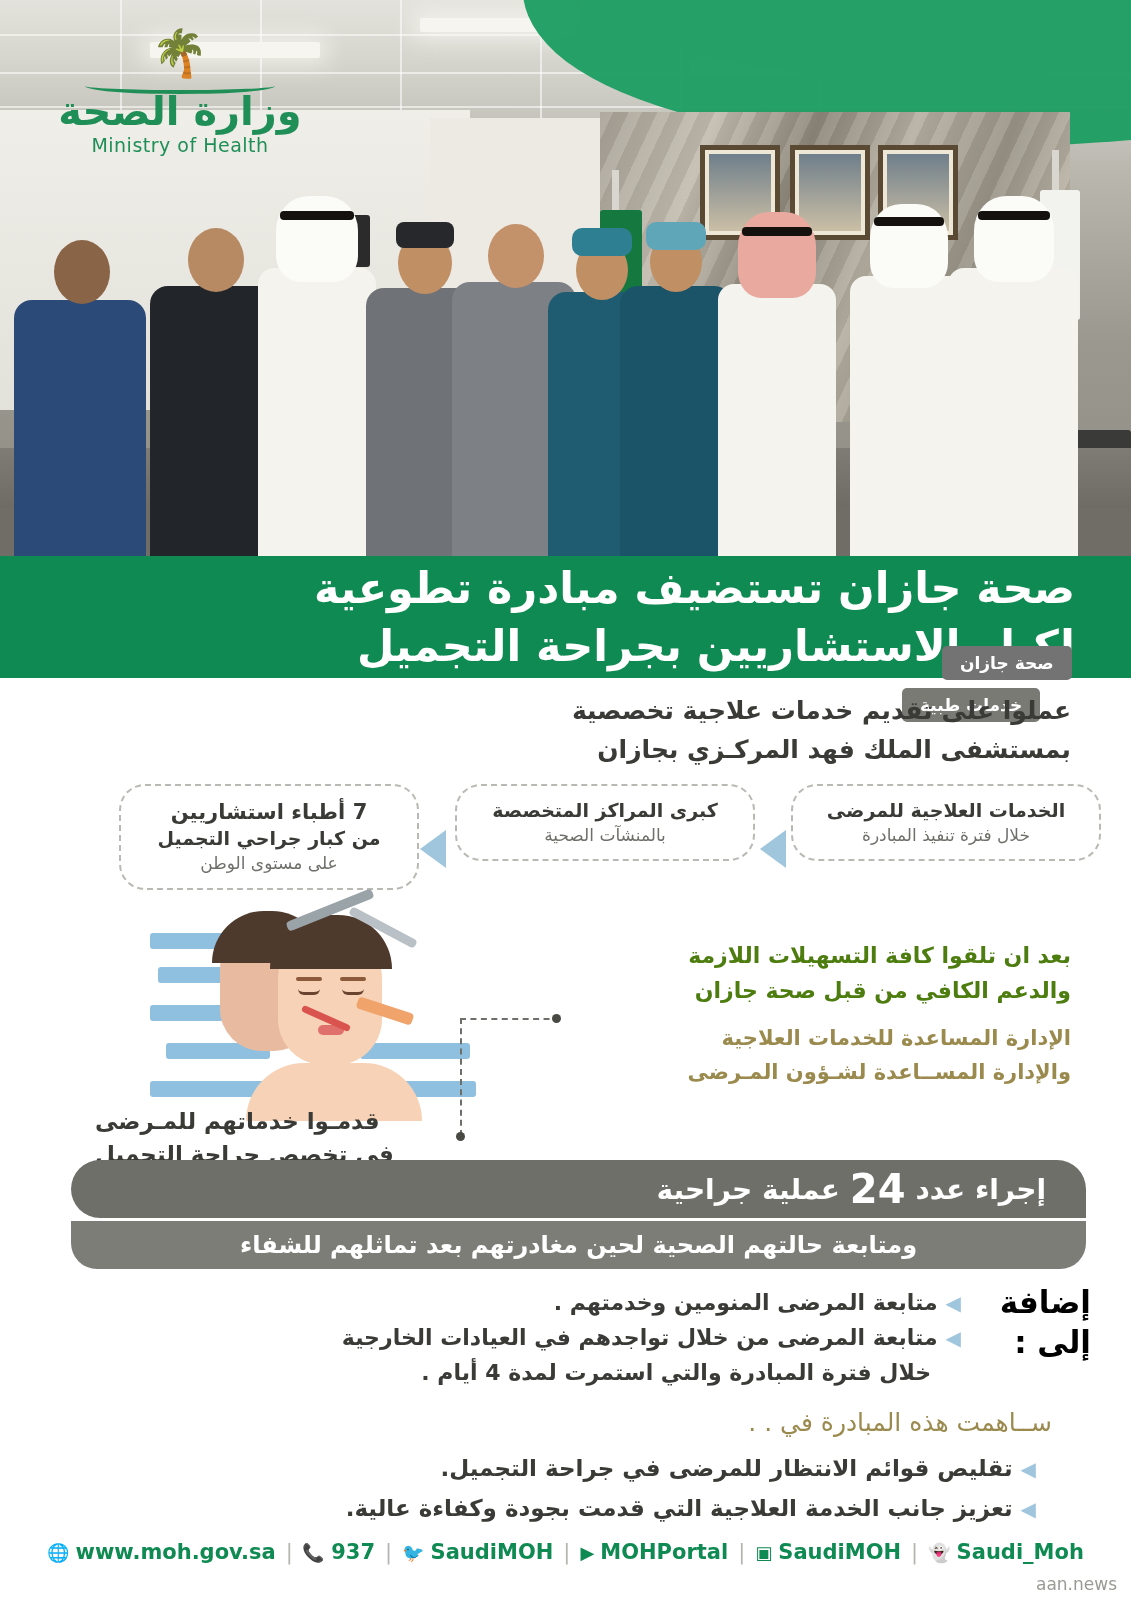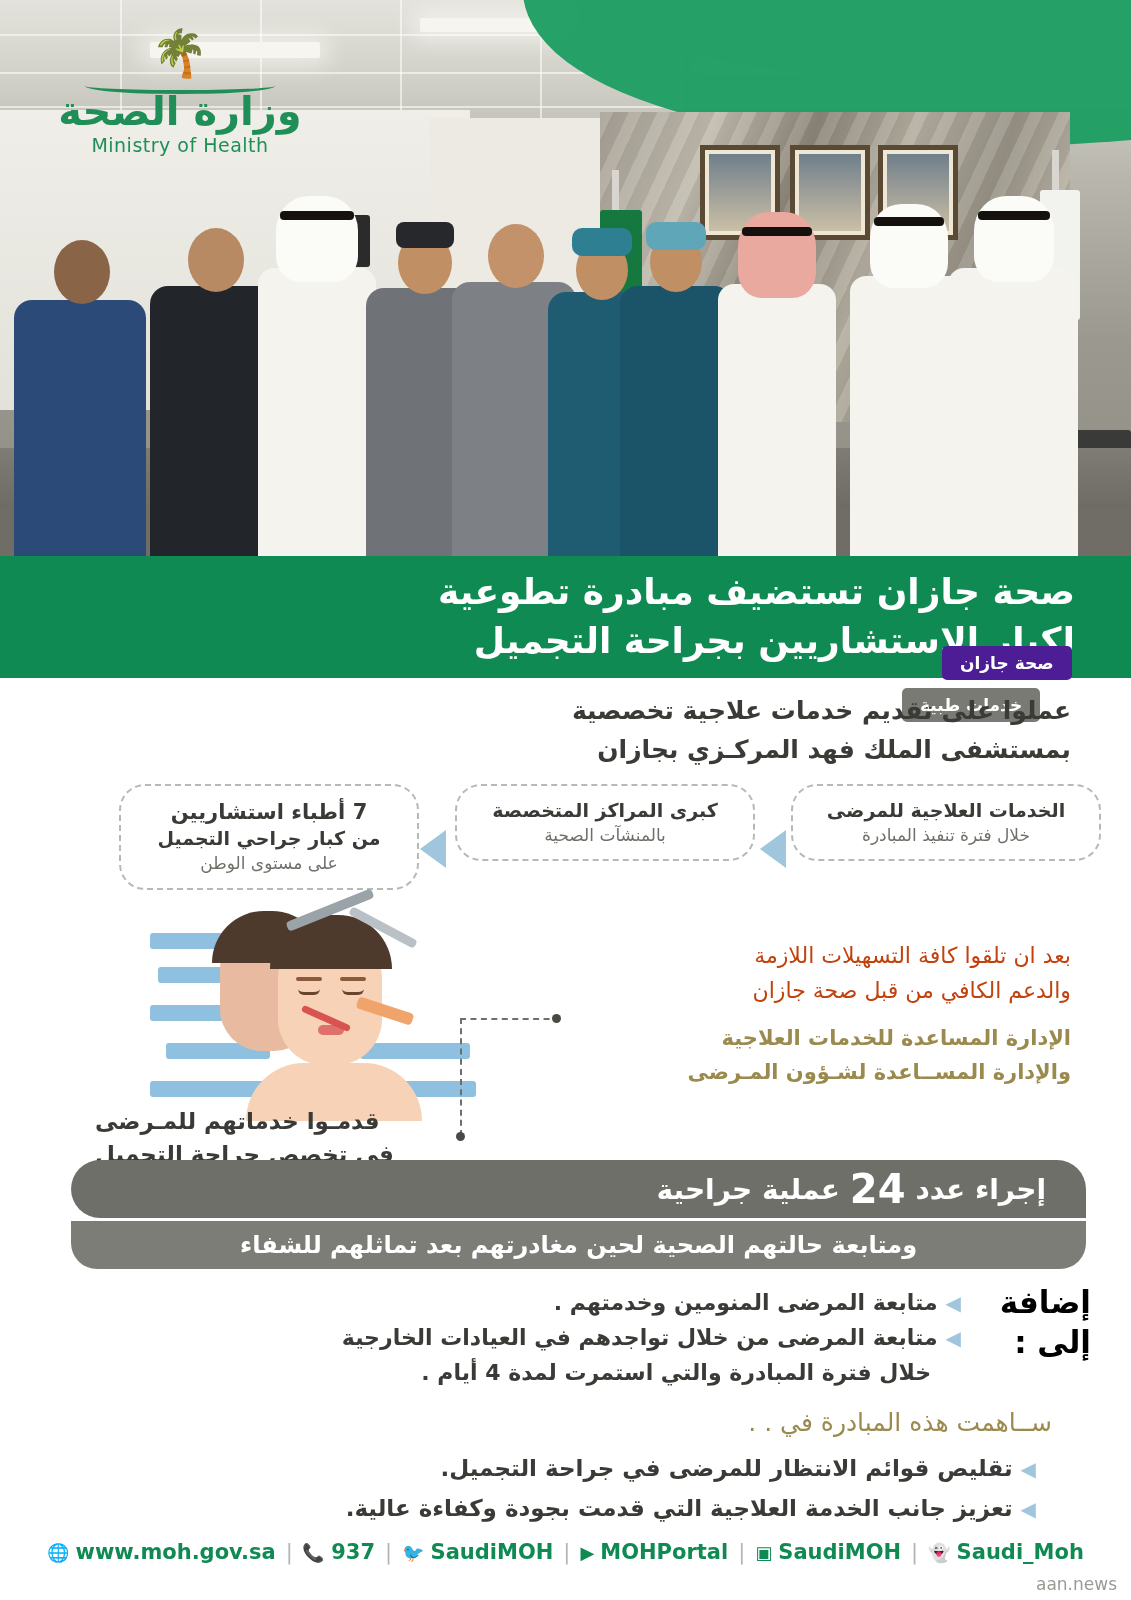--- a/index.html
+++ b/index.html
@@ -81,27 +81,27 @@
   .logo .en { font-size:19px; color:#1f8f57; letter-spacing:.5px; direction:ltr; }
   .logo .sword { width:190px; height:16px; margin:2px auto 0; border-bottom:4px solid #1f8f57; border-radius:0 0 60% 60%; }
 
   
   .title-bar {
     position:absolute; left:0; top:556px; width:1131px; height:122px;
     background:#0f8a52;
     display:flex; align-items:center; justify-content:flex-start;
   }
   .title-bar h1 {
-    color:#fff; font-size:36px; line-height:1.35; font-weight:bold;
+    color:#fff; font-size:43px; line-height:1.35; font-weight:bold;
     padding-right:56px; text-align:right; direction:rtl;margin-left:44px;
   }
 
   
   .tag {
-    position:absolute; background:#4c1d95; color:#fff; font-size:17px; font-weight:bold;
+    position:absolute; background:#737373; color:#fff; font-size:17px; font-weight:bold;
     padding:7px 18px; border-radius:5px; direction:rtl; white-space:nowrap;
   }
   .tag-1 { top:646px; left:942px; }
   .tag-2 { top:688px; left:902px; background:#7a7a75; }
 
   
   .intro {
     position:absolute; top:692px; right:60px; width:740px;
     text-align:right; direction:rtl; color:#3a3a36;
     font-size:25px; font-weight:bold; line-height:1.55; letter-spacing:.5px;
@@ -140,21 +140,21 @@
     position:absolute; border-top:2px dashed #6f6f6a; width:100px; top:0; left:8px;
   }
   .connector .dash-v {
     position:absolute; border-left:2px dashed #6f6f6a; height:118px; left:8px; top:0;
   }
   .dot { position:absolute; width:9px; height:9px; border-radius:50%; background:#4a4a45; }
 
   
   .green-text {
     position:absolute; right:60px; top:938px; width:510px; text-align:right; direction:rtl;
-    color:#c2410c; font-size:22px; font-weight:normal; line-height:1.6;
+    color:#4d7c0f; font-size:22px; font-weight:bold; line-height:1.6;
   }
   .gold-text {
     position:absolute; right:60px; top:1022px; width:510px; text-align:right; direction:rtl;
     color:#9b8a4e; font-size:21px; font-weight:bold; line-height:1.6;
   }
 
   
   .pill-1 {
     position:absolute; right:45px; top:1160px; width:1015px; height:58px;
     background:#6f6f6a; border-radius:30px 30px 0 30px;

